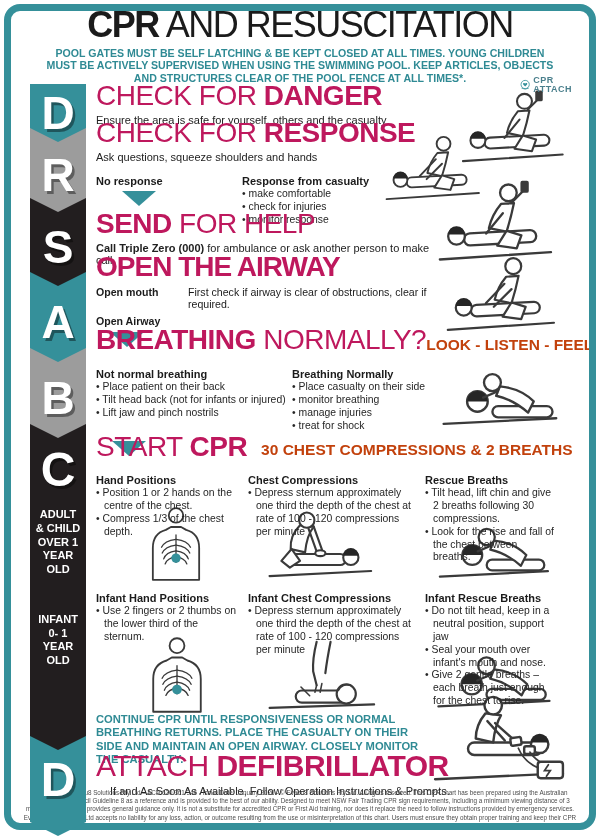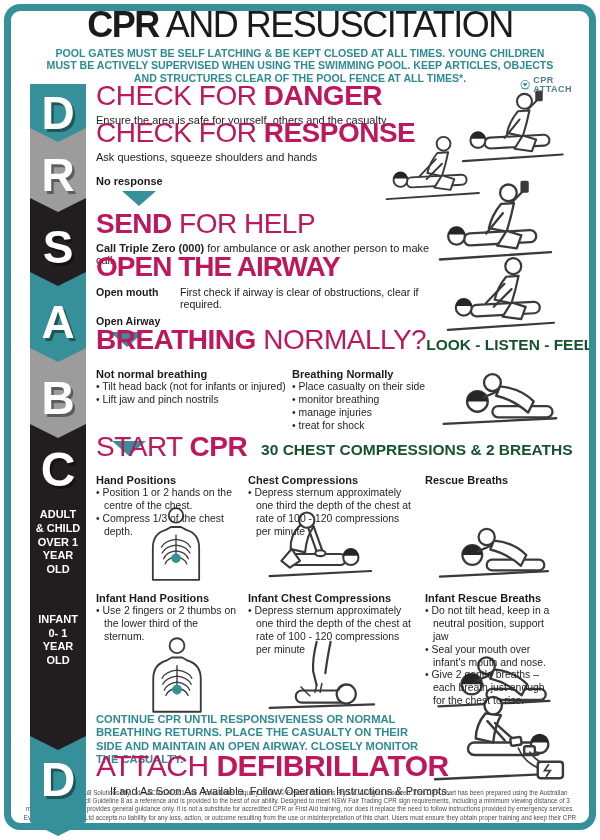--- a/index.html
+++ b/index.html
@@ -31,23 +31,23 @@
   .sec{position:absolute;left:96px;}
   h2{margin:0;font-size:28px;font-weight:normal;letter-spacing:-.5px;line-height:1;color:#be185d;white-space:nowrap;}
   .hb{font-weight:bold;}
   .sub{margin:4px 0 0;font-size:11px;color:#222;}
   .sub .sb{font-weight:bold;}
   .coltitle{font-size:11px;font-weight:bold;margin:8px 0 1px;}
   ul.blts{margin:1px 0 0;padding:0;list-style:none;font-size:10.4px;line-height:1.24;color:#262626;}
   ul.blts li{padding-left:8px;text-indent:-8px;}
   ul.blts li::before{content:"• ";}
   .tri{width:0;height:0;border-left:17px solid transparent;border-right:17px solid transparent;border-top:15px solid #35909A;}
-  .tealtag{color:#14532d;font-weight:bold;font-size:15.5px;white-space:nowrap;}
+  .tealtag{color:#c2410c;font-weight:bold;font-size:15.5px;white-space:nowrap;}
   .headrow{display:flex;align-items:flex-end;}
-  .airrow{display:grid;grid-template-columns:80px 1fr;column-gap:4px;font-size:10.6px;margin-top:5px;}
+  .airrow{display:grid;grid-template-columns:80px 1fr;column-gap:12px;font-size:10.6px;margin-top:5px;}
   .airrow .lab{font-weight:bold;}
   .cols3{display:grid;grid-template-columns:152px 177px 141px;margin-top:5px;}
   .cols3 .col{padding-right:10px;}
   .notice{position:absolute;left:96px;width:336px;text-align:left;color:#2F8A94;font-weight:bold;font-size:11.2px;line-height:1.2;}
   .footer{position:absolute;top:789px;left:22px;width:556px;text-align:center;font-size:6.3px;line-height:1.3;color:#4c4c4c;}
 
   
   .illus{position:absolute;}
   .sk{fill:#fff;stroke:#3a3a3a;stroke-width:2.5;stroke-linejoin:round;}
   .ln{fill:none;stroke:#3a3a3a;stroke-width:2.5;stroke-linecap:round;}
@@ -245,20 +245,28 @@
   </div>
 
   <div class="sec" style="top:119px;width:300px">
     <h2><span>CHECK FOR</span> <span class="hb">RESPONSE</span></h2>
     <p class="sub">Ask questions, squeeze shoulders and hands</p>
     <div style="display:flex;margin-top:4px">
       <div style="width:146px">
         <div class="coltitle">No response</div>
         <div class="tri" style="margin:4px 0 0 26px"></div>
       </div>
+      <div>
+        <div class="coltitle">Response from casualty</div>
+        <ul class="blts">
+          <li>make comfortable</li>
+          <li>check for injuries</li>
+          <li>monitor response</li>
+        </ul>
+      </div>
     </div>
   </div>
 
   <div class="sec" style="top:210px;width:345px">
     <h2><span class="hb">SEND</span> <span>FOR HELP</span></h2>
     <p class="sub"><span class="sb">Call Triple Zero (000)</span> <span>for ambulance or ask another person to make call</span></p>
   </div>
 
   <div class="sec" style="top:253px;width:345px">
     <h2><span class="hb" style="letter-spacing:-1px">OPEN THE AIRWAY</span></h2>
@@ -274,20 +282,21 @@
 
   <div class="sec" style="top:326px;width:470px">
     <div class="headrow" style="justify-content:space-between">
       <h2><span class="hb">BREATHING</span> <span>NORMALLY?</span></h2>
       <div class="tealtag">LOOK - LISTEN - FEEL</div>
     </div>
     <div style="display:flex;margin-top:6px">
       <div style="width:196px">
         <div class="coltitle">Not normal breathing</div>
         <ul class="blts">
+          <li>Place patient on their back</li>
           <li>Tilt head back (not for infants or injured)</li>
           <li>Lift jaw and pinch nostrils</li>
         </ul>
       </div>
       <div style="width:180px">
         <div class="coltitle">Breathing Normally</div>
         <ul class="blts">
           <li>Place casualty on their side</li>
           <li>monitor breathing</li>
           <li>manage injuries</li>
@@ -312,20 +321,24 @@
         </ul>
       </div>
       <div class="col">
         <div class="coltitle">Chest Compressions</div>
         <ul class="blts">
           <li>Depress sternum approximately one third the depth of the chest at rate of 100 - 120 compressions per minute</li>
         </ul>
       </div>
       <div class="col">
         <div class="coltitle">Rescue Breaths</div>
+        <ul class="blts">
+          <li>Tilt head, lift chin and give 2 breaths following 30 compressions.</li>
+          <li>Look for the rise and fall of the chest between breaths.</li>
+        </ul>
       </div>
     </div>
   </div>
 
   <div class="sec" style="top:584px;width:470px">
     <div class="cols3" style="margin-top:0">
       <div class="col">
         <div class="coltitle">Infant Hand Positions</div>
         <ul class="blts">
           <li>Use 2 fingers or 2 thumbs on the lower third of the sternum.</li>

